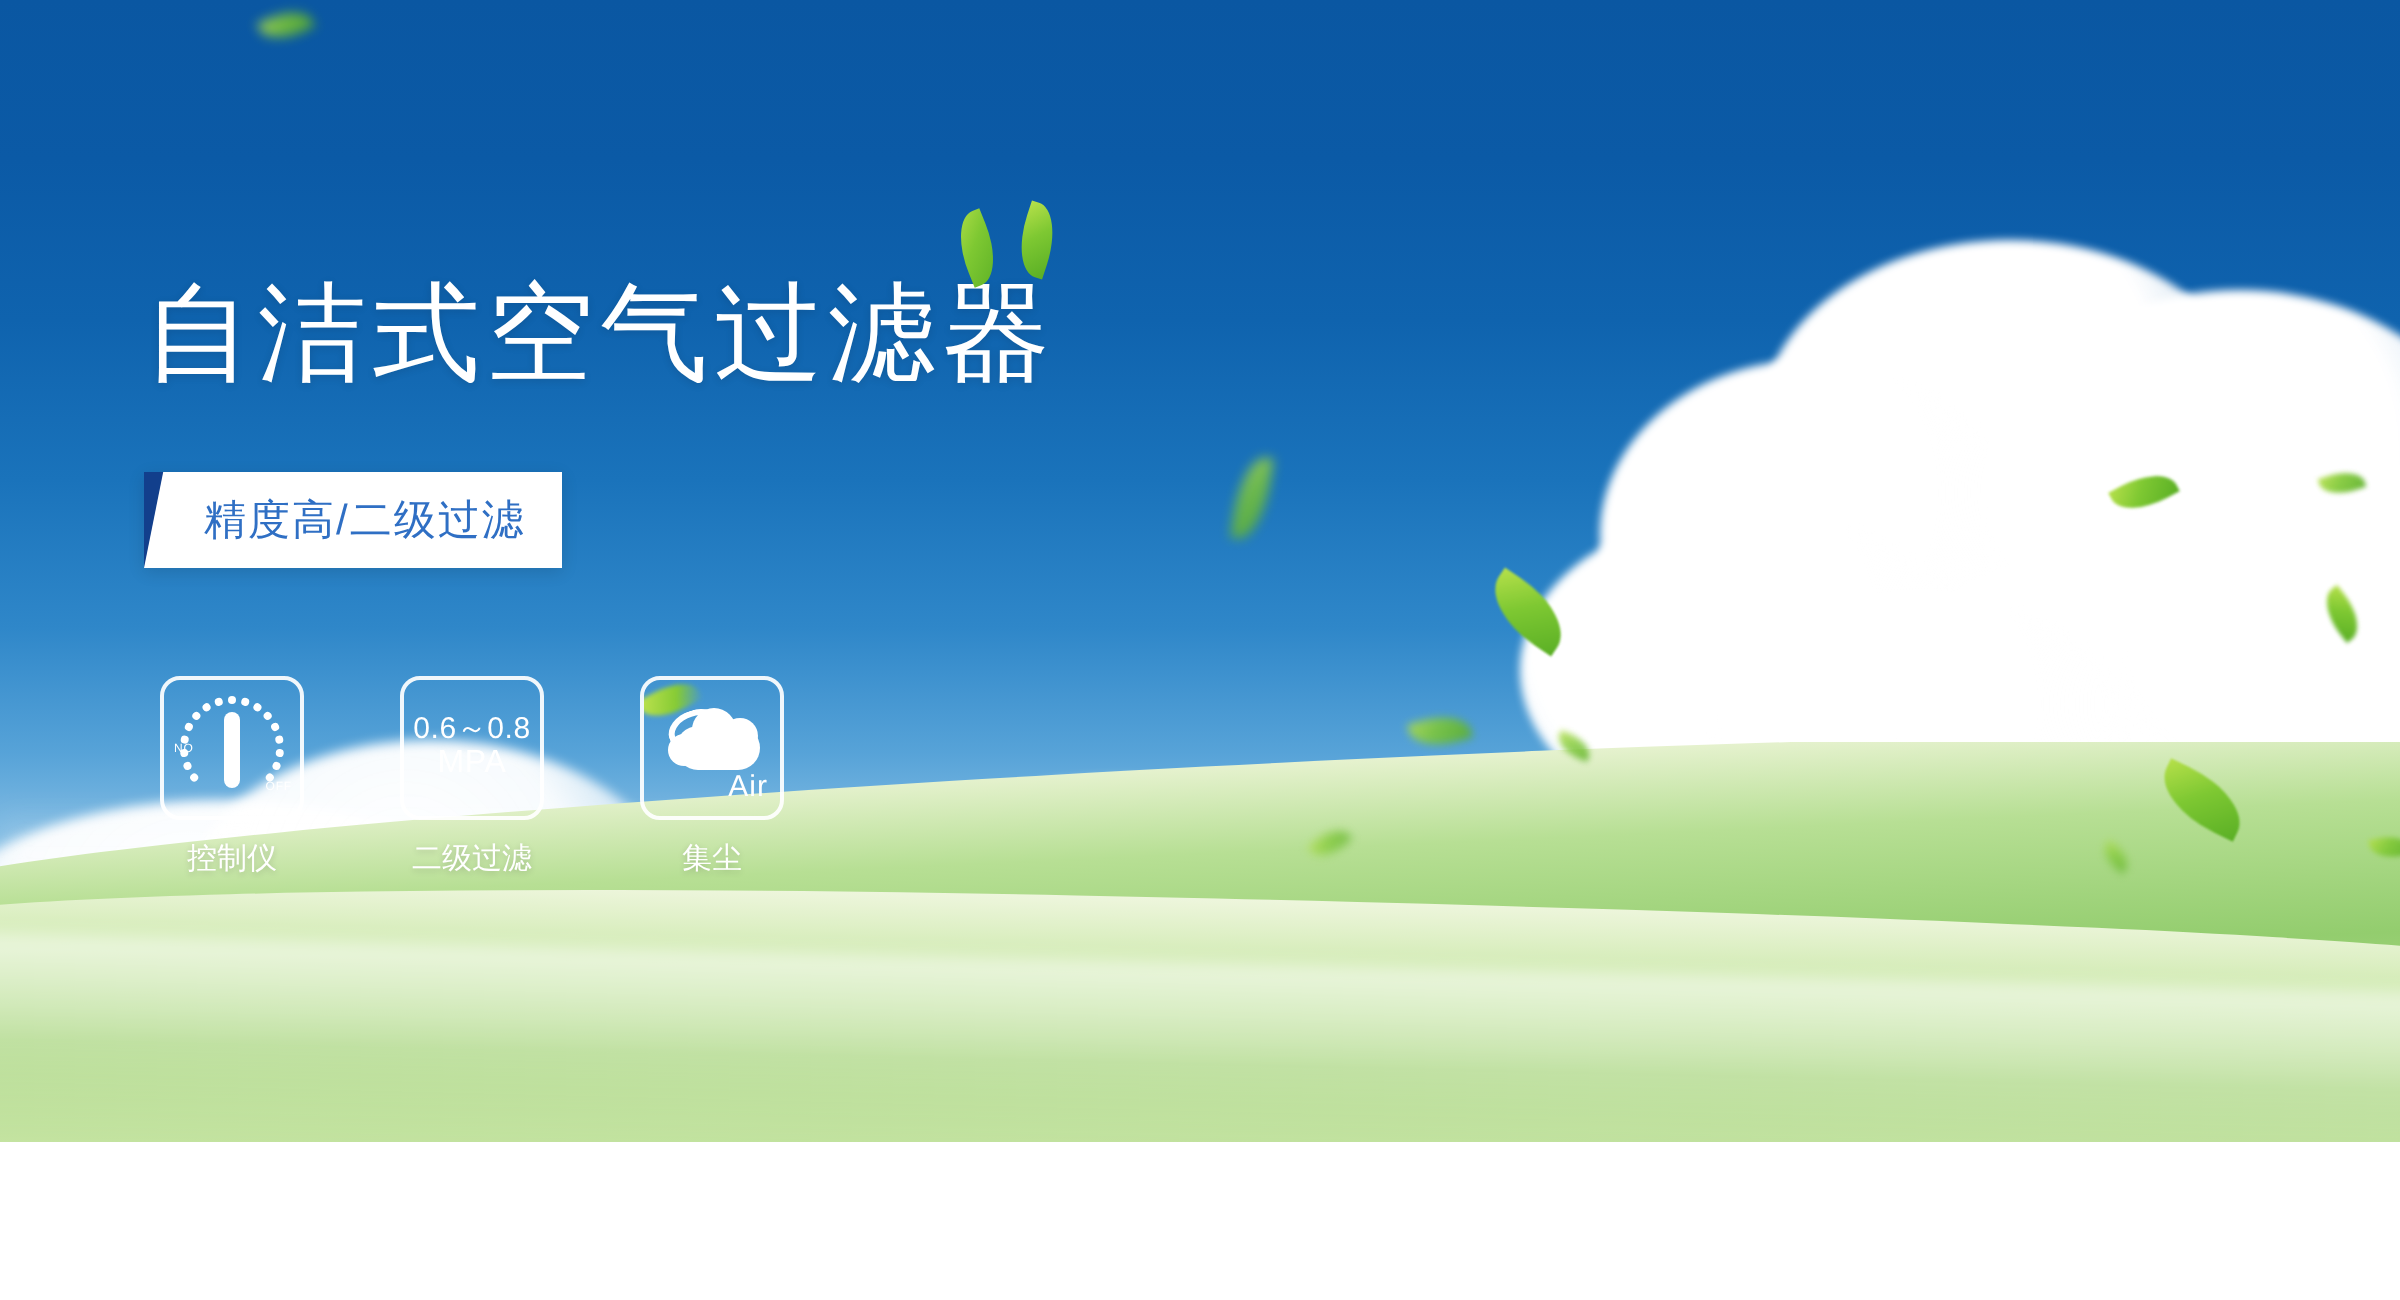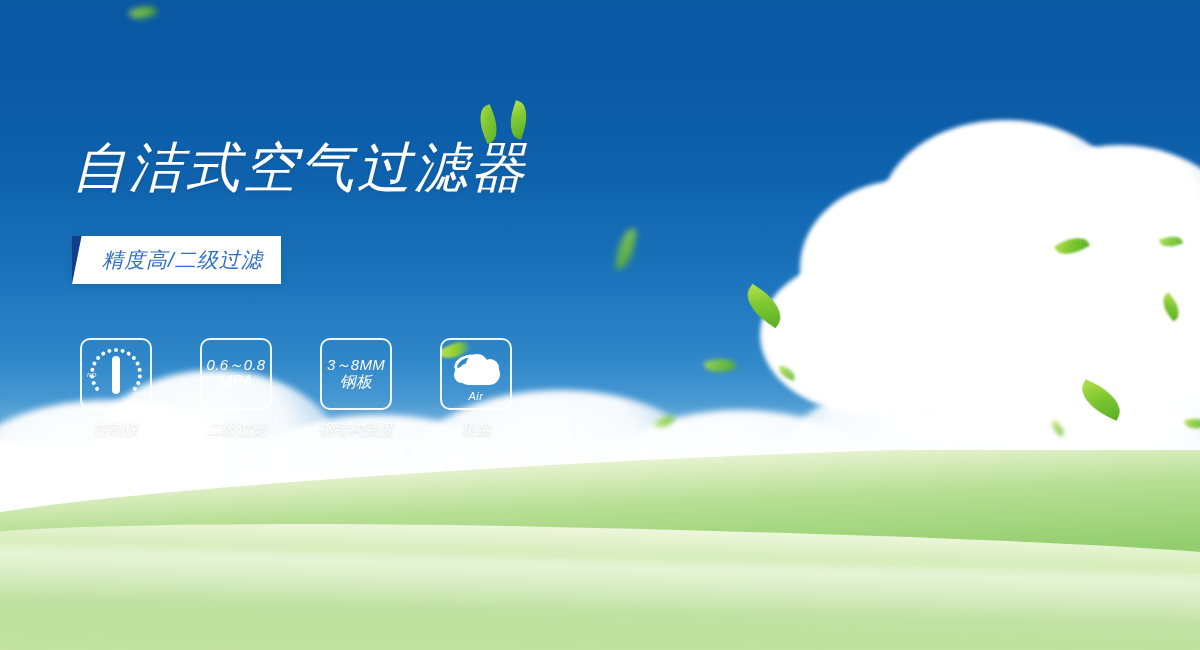--- a/index.html
+++ b/index.html
@@ -3,34 +3,33 @@
 <meta charset="utf-8">
 <style>
   html,body{margin:0;padding:0;}
   body{
     width:1200px;height:650px;overflow:hidden;
     font-family:"Liberation Sans","DejaVu Sans",sans-serif;
   }
 
   
   .banner{
-    position:relative;width:1200px;height:650px;overflow:hidden;
+    position:relative;width:1200px;height:571px;overflow:hidden;
     background:linear-gradient(180deg,
        #0a57a2 0%,
        #0b5aa6 14%,
        #0f63ae 28%,
        #1a73bb 42%,
        #2f87c9 55%,
        #57a3d8 66%,
        #8cc2e6 75%,
        #bcdbef 83%,
        #dfeef7 90%,
        #eef6f9 96%,
        #f3f8f7 100%);
-    font-style:italic;
   }
 
   
   .cloud{position:absolute;border-radius:50%;pointer-events:none;}
 
   .cloudbank-right{
     position:absolute;right:-40px;top:110px;width:480px;height:360px;
   }
   .cloudbank-right .cloud{
     background:radial-gradient(circle at 40% 38%,#ffffff 0%,#ffffff 52%,rgba(255,255,255,.82) 72%,rgba(255,255,255,0) 100%);
@@ -189,22 +188,22 @@
   }
   .ac-b1{position:absolute;left:18px;top:5px;width:22px;height:22px;background:#ffffff;border-radius:50%;}
   .ac-b2{position:absolute;left:33px;top:10px;width:18px;height:18px;background:#ffffff;border-radius:50%;}
   .ac-b3{position:absolute;left:6px;top:18px;width:16px;height:16px;background:#ffffff;border-radius:50%;}
   .ac-swirl{
     position:absolute;left:6px;top:6px;width:22px;height:14px;
     border:3px solid #ffffff;border-radius:50%;border-right-color:transparent;
     transform:rotate(-18deg);
   }
   .ac-text{
-    position:absolute;left:0;right:0;bottom:-3px;text-align:center;
-    font-size:11px;color:#ffffff;letter-spacing:.5px;
+    position:absolute;left:0;right:0;bottom:-3px;text-align:right;
+    font-size:15px;color:#ffffff;letter-spacing:.5px;
   }
   .ac-leaf{
     position:absolute;left:-8px;top:-6px;width:30px;height:14px;
     background:linear-gradient(120deg,#c2e451 0%,#86cb34 60%,rgba(134,203,52,0) 100%);
     border-radius:0 70% 0 70%;transform:rotate(-28deg);filter:blur(1px);
   }
 </style>
 </head>
 <body>
 
@@ -299,29 +298,20 @@
       <div class="fbox">
         <div class="ftext">
           <div>0.6～0.8</div>
           <div class="t2">MPA</div>
         </div>
       </div>
       <div class="flabel">二级过滤</div>
     </div>
 
 
-    <div class="feature">
-      <div class="fbox">
-        <div class="ftext">
-          <div>3～8MM</div>
-          <div class="t2">钢板</div>
-        </div>
-      </div>
-      <div class="flabel">钢结构强度</div>
-    </div>
 
     <div class="feature">
       <div class="fbox">
         <div class="aircloud">
           <div class="ac-leaf"></div>
           <div class="ac-main"></div>
           <div class="ac-b1"></div>
           <div class="ac-b2"></div>
           <div class="ac-b3"></div>
           <div class="ac-swirl"></div>

